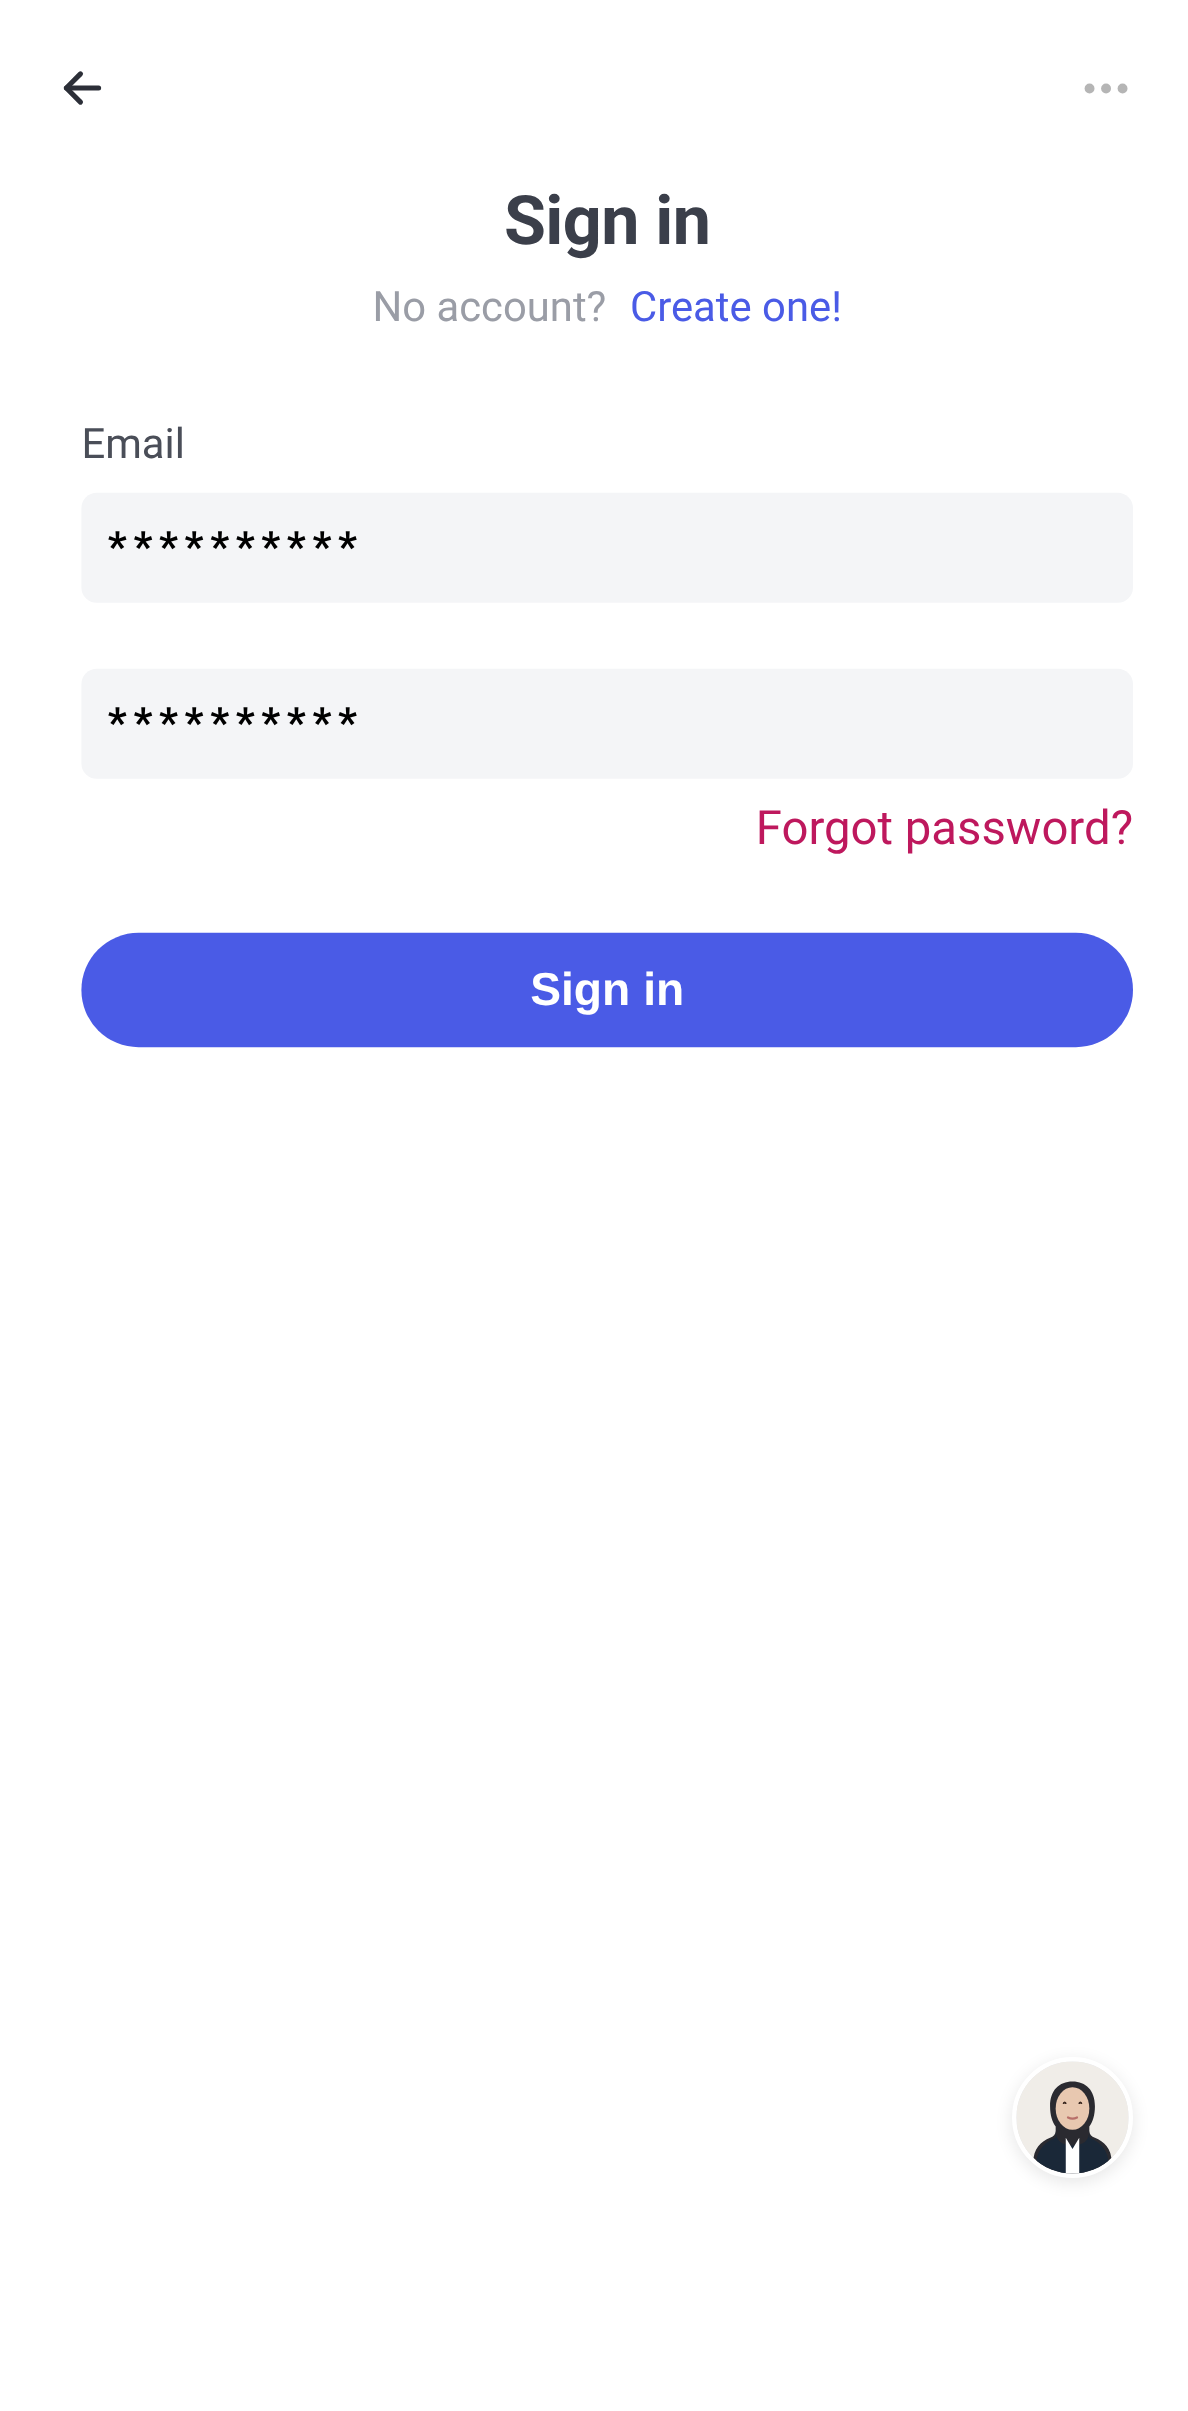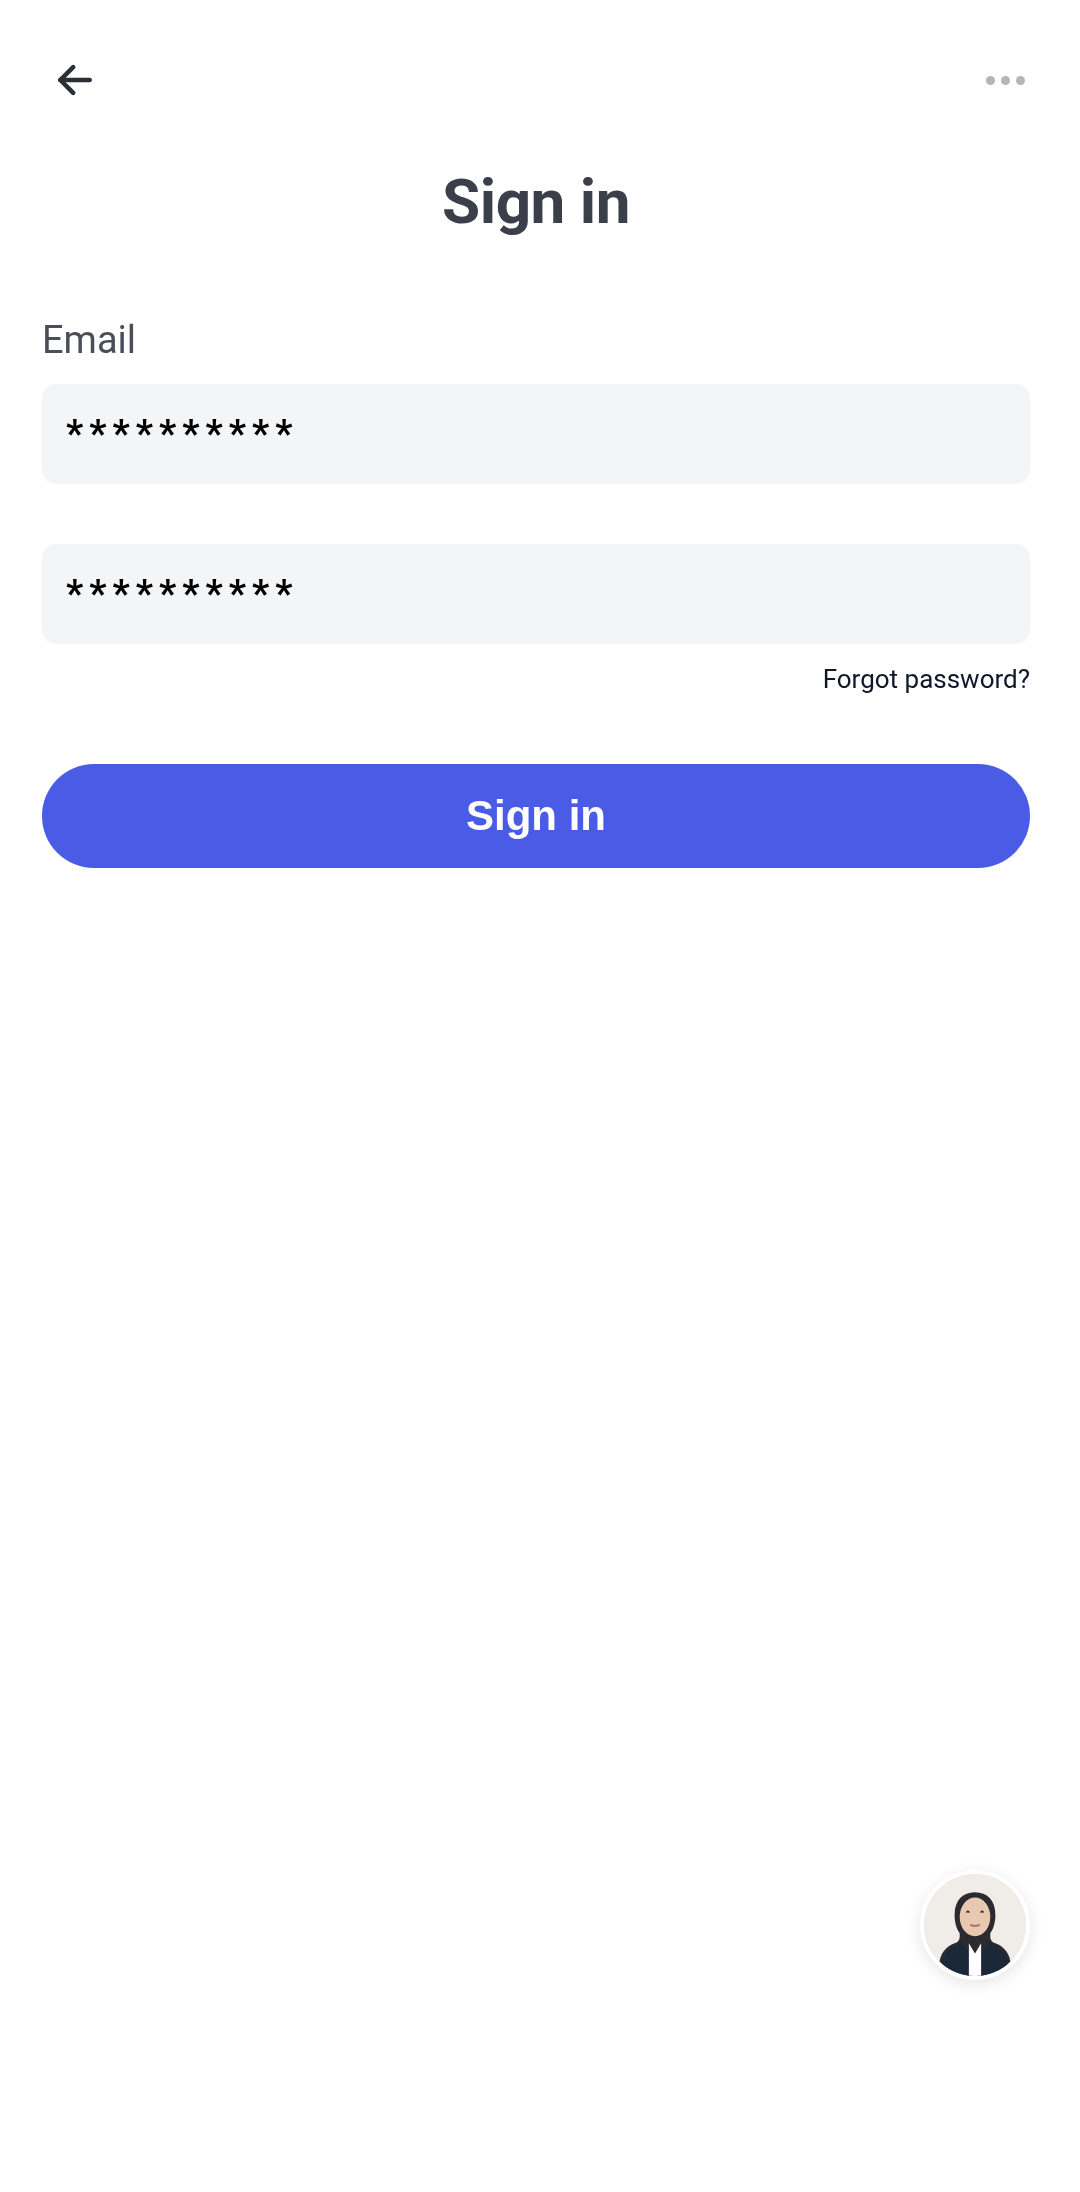--- a/index.html
+++ b/index.html
@@ -46,21 +46,21 @@
       display: flex;
       gap: 6px;
     }
     .more-dots span {
       width: 9px;
       height: 9px;
       background: #b5b5b5;
       border-radius: 50%;
     }
     .content {
-      padding: 30px 50px 0 42px;
+      padding: 30px 50px 0 74px;
     }
     .page-title {
       text-align: center;
       font-size: 62px;
       font-weight: 700;
       color: #3b3f4a;
       margin-top: 15px;
       letter-spacing: -0.5px;
     }
     .subtitle-row {
@@ -99,22 +99,22 @@
       font-family: inherit;
     }
     .field-group {
       margin-bottom: 60px;
     }
     .field-group.password {
       margin-bottom: 20px;
     }
     .forgot-link {
       text-align: right;
-      font-size: 26px;
-      color: #0f172a;
+      font-size: 43px;
+      color: #be185d;
       cursor: pointer;
       margin-bottom: 70px;
     }
     .signin-button {
       width: 100%;
       background: #4a5be6;
       color: #ffffff;
       font-size: 42px;
       font-weight: 700;
       border: none;
@@ -158,20 +158,24 @@
     <div class="more-dots">
       <span></span>
         <span></span>
         <span></span>
     </div>
   </div>
 </div>
 
 <div class="content">
   <h1 class="page-title">Sign in</h1>
+  <div class="subtitle-row">
+    <span class="subtitle-text">No account?</span>
+    <span class="create-link">Create one!</span>
+  </div>
 
   <div class="form">
     <div class="field-group">
       <label class="field-label">Email</label>
       <input type="text" class="input-field" value="**********" style="">
     </div>
 
     <div class="field-group password">
       <input type="text" class="input-field" value="**********" style="">
     </div>

